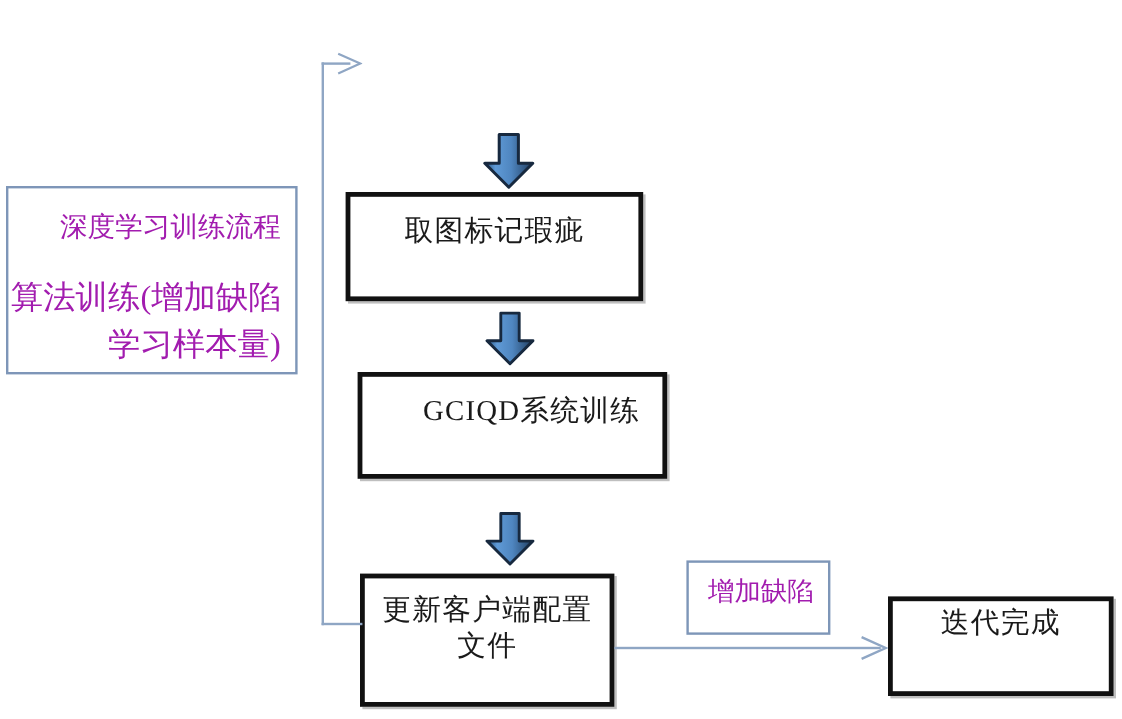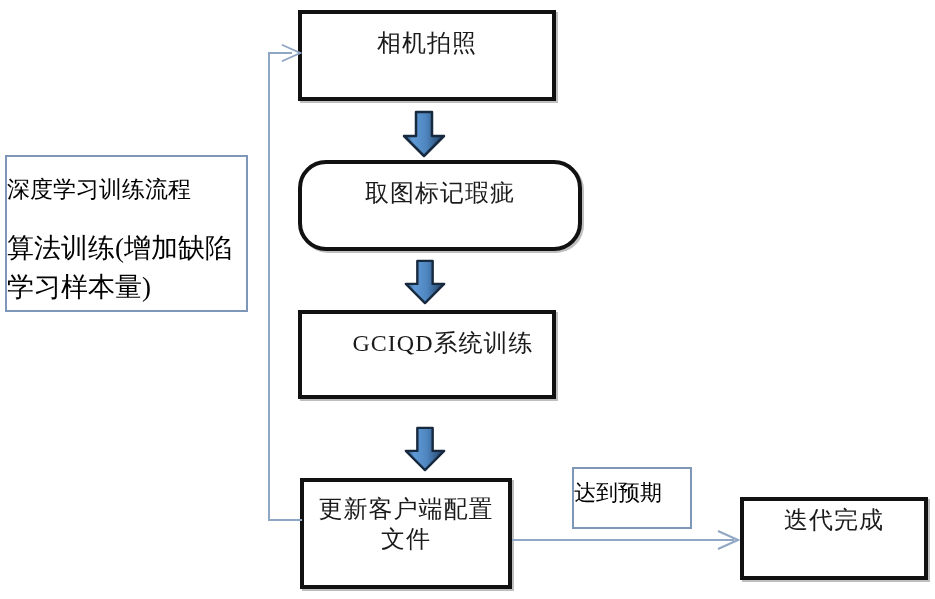--- a/index.html
+++ b/index.html
@@ -42,22 +42,22 @@
   .note-box {
     position: absolute;
     box-sizing: border-box;
     background: #ffffff;
     border: 2px solid #7e96b8;
   }
   .note-label {
     position: absolute;
     left: 0;
     right: 12px;
-    text-align: left;
-    color: #000000;
+    text-align: right;
+    color: #a21caf;
     font-size: 23px;
     line-height: 1.45;
     white-space: pre-line;
   }
 
   
   .block-arrow {
     position: absolute;
   }
 
@@ -77,39 +77,36 @@
 <body>
 
 <div id="canvas">
 
   <div class="note-box" style="left:5px; top:155px; width:243px; height:157px;">
     <div class="note-label" style="top:16px; font-size:23px;">深度学习训练流程</div>
     <div class="note-label" style="top:72px; font-size:27px;">算法训练(增加缺陷
 学习样本量)</div>
   </div>
 
-  <div class="proc-box" style="left:298px; top:10px; width:258px; height:91px;">
-    <div class="proc-label" style="top:14px;">相机拍照</div>
-  </div>
 
   <div class="block-arrow" style="left:400px; top:110px; width:48px; height:48px;">
     <svg width="48" height="48" viewBox="0 0 48 48">
       <defs>
         <linearGradient id="ga1" x1="0" y1="0" x2="1" y2="0">
           <stop offset="0%" stop-color="#27527f"></stop>
           <stop offset="22%" stop-color="#5f9ad6"></stop>
           <stop offset="55%" stop-color="#4f86c0"></stop>
           <stop offset="100%" stop-color="#1f3c5e"></stop>
         </linearGradient>
       </defs>
       <path d="M16 2 L32 2 L32 26 L44 26 L24 46 L4 26 L16 26 Z" fill="url(#ga1)" stroke="#17293f" stroke-width="2.5" stroke-linejoin="round"></path>
     </svg>
   </div>
 
-  <div class="proc-box" style="left:298px; top:160px; width:284px; height:91px;border-radius:28px;">
+  <div class="proc-box" style="left:288px; top:160px; width:248px; height:91px;">
     <div class="proc-label" style="top:14px;">取图标记瑕疵</div>
   </div>
 
   <div class="block-arrow" style="left:402px; top:258px; width:46px; height:48px;">
     <svg width="46" height="48" viewBox="0 0 48 48">
       <defs>
         <linearGradient id="ga2" x1="0" y1="0" x2="1" y2="0">
           <stop offset="0%" stop-color="#27527f"></stop>
           <stop offset="22%" stop-color="#5f9ad6"></stop>
           <stop offset="55%" stop-color="#4f86c0"></stop>
@@ -137,21 +134,21 @@
       <path d="M16 2 L32 2 L32 26 L44 26 L24 46 L4 26 L16 26 Z" fill="url(#ga3)" stroke="#17293f" stroke-width="2.5" stroke-linejoin="round"></path>
     </svg>
   </div>
 
   <div class="proc-box" style="left:300px; top:478px; width:212px; height:111px;padding-left:12px;">
     <div class="proc-label" style="top:12px;">更新客户端配置
 文件</div>
   </div>
 
   <div class="note-box" style="left:572px; top:467px; width:120px; height:62px;">
-    <div class="note-label" style="top:8px; font-size:22px;">达到预期</div>
+    <div class="note-label" style="top:8px; font-size:22px;">增加缺陷</div>
   </div>
 
   <div class="proc-box" style="left:740px; top:497px; width:188px; height:83px;">
     <div class="proc-label" style="top:4px;">迭代完成</div>
   </div>
 
   <div class="conn conn-h" style="left:512px; top:539px; width:222px;"></div>
   <div class="arrow-head" style="left:716px; top:529px; width:24px; height:22px;">
     <svg width="24" height="22" viewBox="0 0 24 22">
       <path d="M2 2 L22 11 L2 20" fill="none" stroke="#8fa6c4" stroke-width="2"></path>

